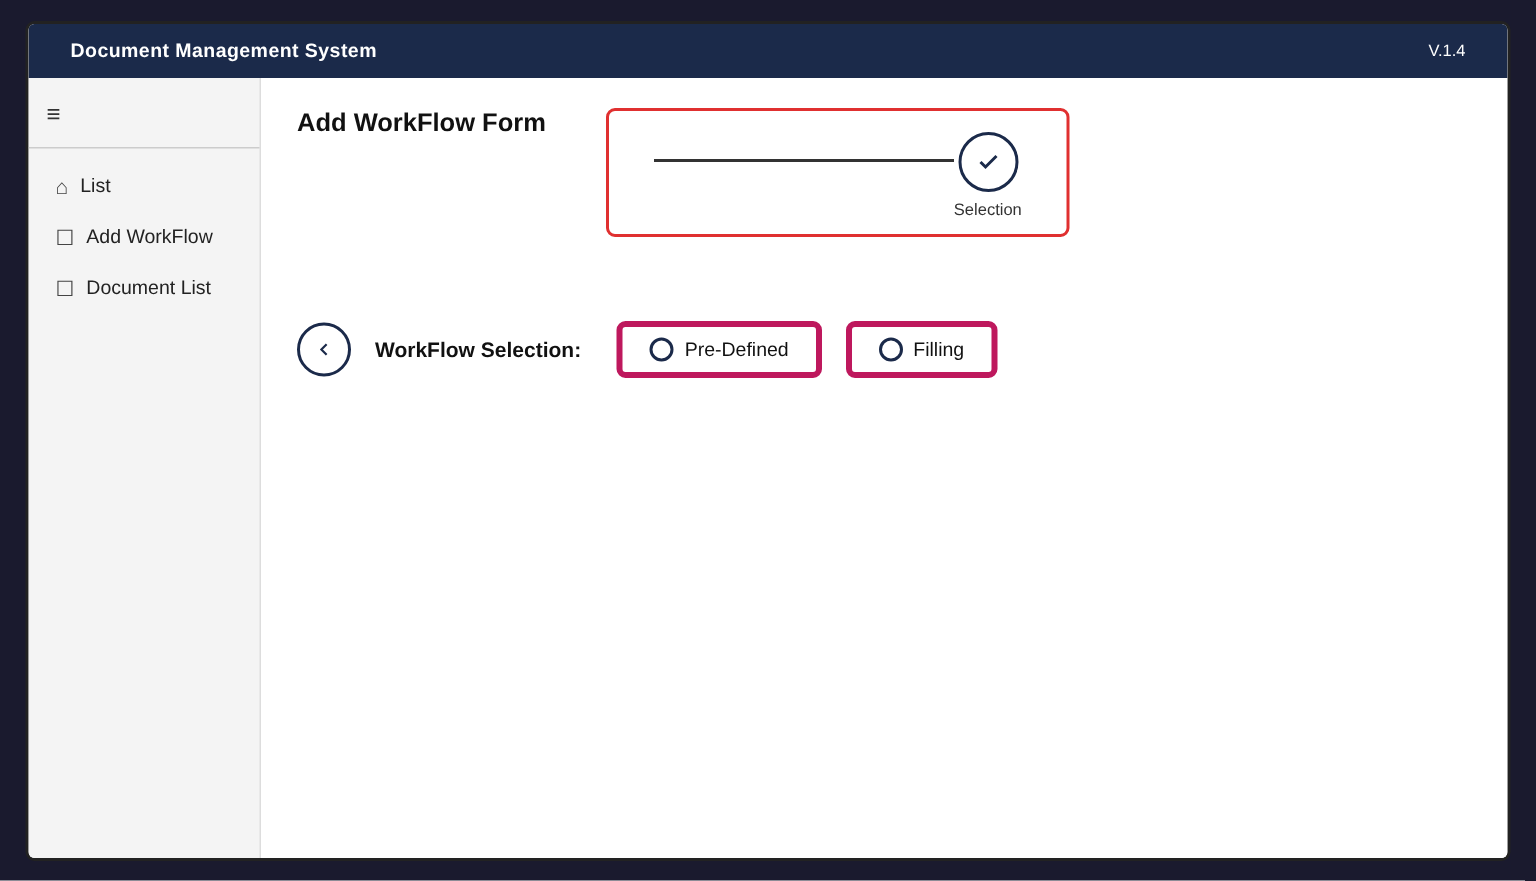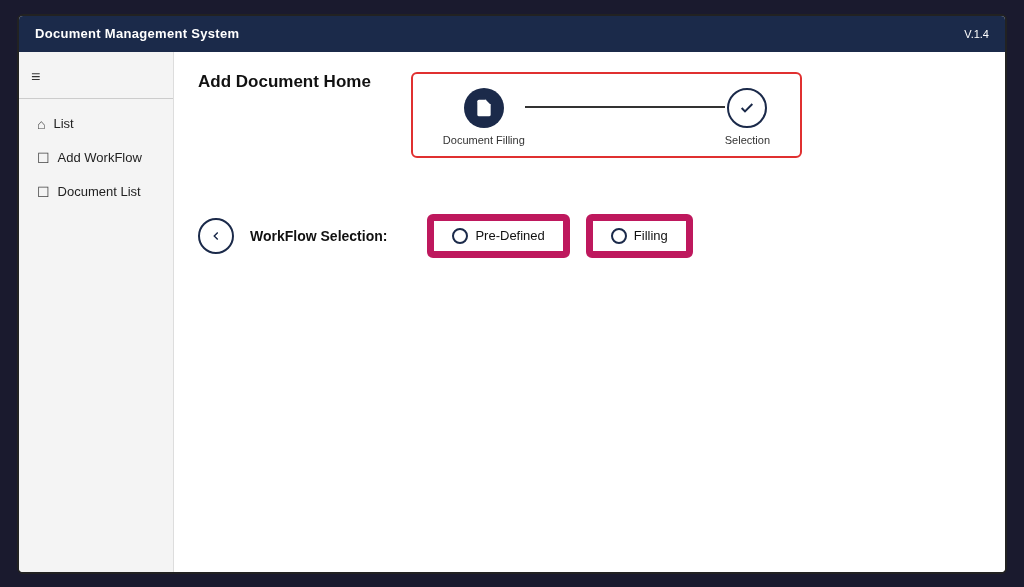--- a/index.html
+++ b/index.html
@@ -21,21 +21,21 @@
       flex-direction: column;
       border: 2px solid #222;
     }
     
     .top-bar {
       background: #1b2a4a;
       color: #fff;
       display: flex;
       justify-content: space-between;
       align-items: center;
-      padding: 0 16px;
+      padding: 0 28px;
       height: 36px;
       flex-shrink: 0;
     }
     .top-bar-title {
       font-size: 13px;
       font-weight: 600;
       letter-spacing: 0.3px;
     }
     .top-bar-version {
       font-size: 11px;
@@ -166,27 +166,27 @@
       justify-content: center;
       cursor: pointer;
       color: #1b2a4a;
       font-size: 16px;
       flex-shrink: 0;
     }
     .workflow-label {
       font-size: 14px;
       font-weight: 600;
       color: #111;
-      margin-right: 24px;
+      margin-right: 8px;
     }
     .radio-btn {
       display: flex;
       align-items: center;
       gap: 7px;
-      border: 7px solid #be185d;
+      border: 4px solid #be185d;
       border-radius: 6px;
       padding: 7px 18px;
       cursor: pointer;
       font-size: 13px;
       font-weight: 500;
       color: #111;
       background: #fff;
       user-select: none;
     }
     .radio-btn .radio-circle {
@@ -223,34 +223,25 @@
       </div>
       <div class="sidebar-item">
         <span class="icon">☐</span>
         <span>Document List</span>
       </div>
     </div>
 
     <div class="content">
 
       <div style="display:flex; align-items:flex-start; gap: 40px; margin-bottom: 24px;">
-        <h1 class="page-title">Add Document Home</h1>
+        <h1 class="page-title">Add WorkFlow Form</h1>
 
         <div class="stepper-wrapper">
           <div class="stepper">
 
-            <div class="step">
-              <div class="step-circle dark">
-                <svg width="20" height="20" viewBox="0 0 24 24" fill="white">
-                  <path d="M14 2H6a2 2 0 0 0-2 2v16a2 2 0 0 0 2 2h12a2 2 0 0 0 2-2V8l-6-6z"></path>
-                  <polyline points="14 2 14 8 20 8" stroke="white" fill="none"></polyline>
-                </svg>
-              </div>
-              <span class="step-label">Document Filling</span>
-            </div>
 
             <div class="step-connector"></div>
 
 
             <div class="step-connector"></div>
 
             <div class="step">
               <div class="step-circle light">
                 <svg width="16" height="16" viewBox="0 0 24 24" fill="none" stroke="#1b2a4a" stroke-width="3">
                   <polyline points="20 6 9 17 4 12"></polyline>

